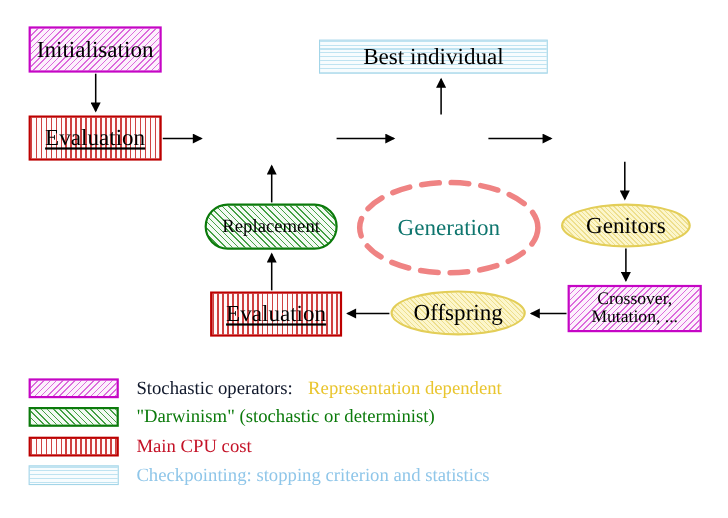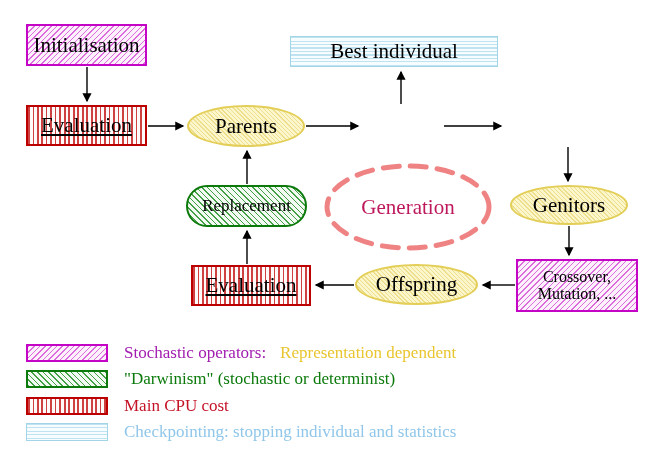--- a/index.html
+++ b/index.html
@@ -54,21 +54,21 @@
   .n-init{left:26px;top:24px;width:121px;height:42px;}
   .n-eval1{left:26px;top:105px;width:121px;height:41px;}
   .n-parents{left:187px;top:105px;width:118px;height:42px;}
   .n-best{left:290px;top:36px;width:208px;height:31px;}
   .n-stop{left:362px;top:106px;width:81px;height:39px;}
   .n-select{left:505px;top:105px;width:120px;height:41px;}
   .n-repl{left:186px;top:185px;width:121px;height:42px;border-radius:21px;}
   .n-genitors{left:510px;top:185px;width:118px;height:40px;}
   .n-eval2{left:191px;top:265px;width:120px;height:41px;}
   .n-offspring{left:355px;top:264px;width:123px;height:41px;}
-  .n-cross{left:516px;top:259px;width:122px;height:53px;}
+  .n-cross{left:516px;top:259px;width:122px;height:43px;}
   .n-generation{
     position:absolute;left:327px;top:166px;width:162px;height:82px;
     display:flex;align-items:center;justify-content:center;
     font-size:21px;
   }
 
   
   .legend-row{
     position:absolute;left:26px;height:22px;
     display:flex;align-items:center;
@@ -109,36 +109,33 @@
   </svg>
 
   <div class="node hatch-magenta n-init">
     <span class="f-lg">Initialisation</span>
   </div>
 
   <div class="node stripes-red n-eval1">
     <span class="f-lg">Evaluation</span>
   </div>
 
-  <div class="node ellipse-yellow n-parents">
-    <span class="f-lg">Parents</span>
-  </div>
 
   <div class="node stripes-blue n-best">
     <span class="f-lg">Best individual</span>
   </div>
 
 
 
   <div class="node hatch-green n-repl">
     <span class="f-md">Replacement</span>
   </div>
 
   <div class="n-generation">
-    <span style="color: #be185d;">Generation</span>
+    <span style="color: #0f766e;">Generation</span>
   </div>
 
   <div class="node ellipse-yellow n-genitors">
     <span class="f-lg">Genitors</span>
   </div>
 
   <div class="node stripes-red n-eval2">
     <span class="f-lg">Evaluation</span>
   </div>
 
@@ -146,32 +143,32 @@
     <span class="f-lg">Offspring</span>
   </div>
 
   <div class="node hatch-magenta n-cross">
     <span class="f-sm">Crossover,</span>
     <span class="f-sm">Mutation, ...</span>
   </div>
 
   <div class="legend-row lr-1">
     <span class="swatch hatch-magenta"></span>
-    <span style="color: #a21caf; font-family: Liberation Serif, serif;">Stochastic operators:</span>
+    <span style="color: #0f172a; font-family: Liberation Serif, serif;">Stochastic operators:</span>
     <span class="lbl2" style="color: rgb(233, 197, 46); text-align: center;">Representation dependent</span>
   </div>
 
   <div class="legend-row lr-2">
     <span class="swatch hatch-green"></span>
     <span style="color: rgb(11, 122, 11);">"Darwinism" (stochastic or determinist)</span>
   </div>
 
   <div class="legend-row lr-3">
     <span class="swatch stripes-red"></span>
     <span style="color: rgb(196, 18, 39);">Main CPU cost</span>
   </div>
 
   <div class="legend-row lr-4">
     <span class="swatch stripes-blue"></span>
-    <span style="color: rgb(143, 198, 233);">Checkpointing: stopping individual and statistics</span>
+    <span style="color: rgb(143, 198, 233);">Checkpointing: stopping criterion and statistics</span>
   </div>
 
 </div>
 
 </body></html>

